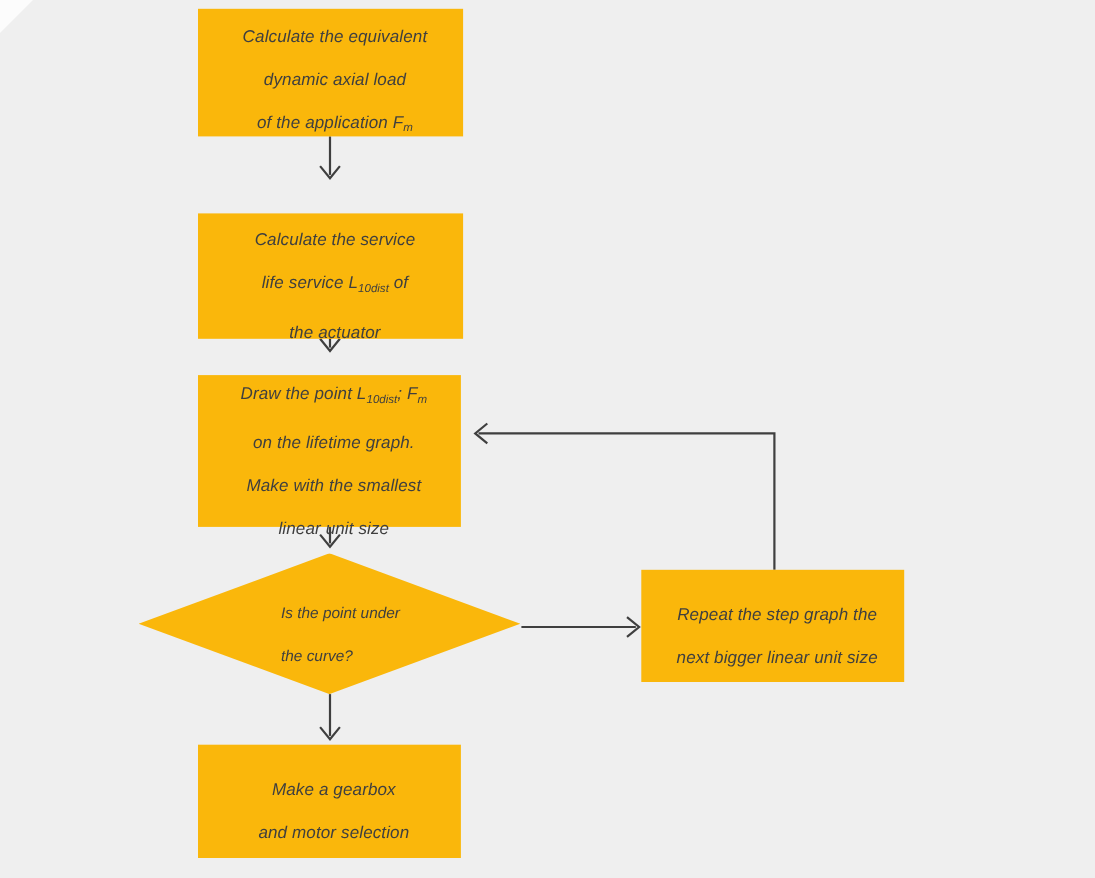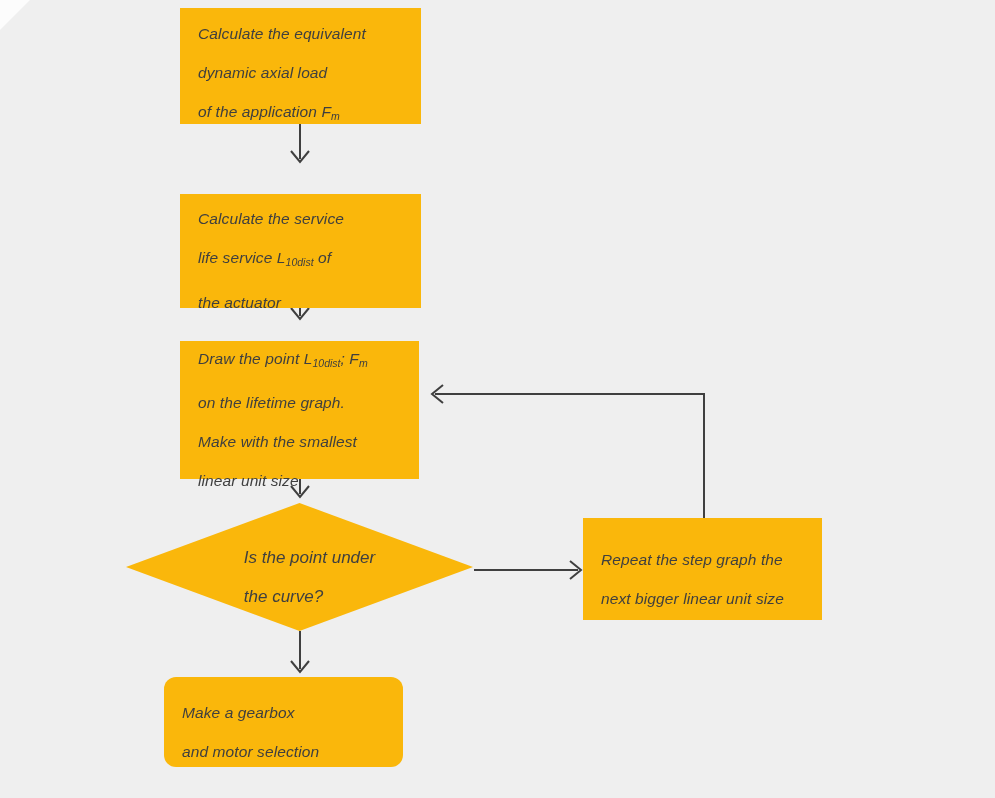--- a/index.html
+++ b/index.html
@@ -35,20 +35,21 @@
     background: #fab70b;
     box-sizing: border-box;
     display: flex;
     align-items: center;
     color: #3f3f3f;
     font-style: italic;
     font-size: 15.5px;
     line-height: 19.5px;
     letter-spacing: 0.1px;
     white-space: pre-line;
+    text-align: center;
   }
   .node .node-text {
     display: block;
     width: 100%;
   }
   .node.process {
     padding-left: 18px;
     padding-right: 10px;
   }
 
@@ -69,21 +70,21 @@
     position: absolute;
     left: 0;
     top: 0;
     width: 100%;
     height: 100%;
     display: flex;
     align-items: center;
     justify-content: center;
     color: #3f3f3f;
     font-style: italic;
-    font-size: 17px;
+    font-size: 14px;
     line-height: 19.5px;
     white-space: pre-line;
     text-align: left;
     padding-left: 20px;
     box-sizing: border-box;
   }
   .sub {
     font-size: 10.5px;
     vertical-align: -0.32em;
     font-style: italic;
@@ -188,20 +189,20 @@
     </div>
   </div>
 
   <div class="node process" style="left:583px; top:518px; width:239px; height:102px;">
     <span class="node-text">
       <span>Repeat the step graph the</span><br>
       <span>next bigger linear unit size</span>
     </span>
   </div>
 
-  <div class="node process" style="left:164px; top:677px; width:239px; height:90px;border-radius:12px;">
+  <div class="node process" style="left:180px; top:677px; width:239px; height:103px;">
     <span class="node-text">
       <span>Make a gearbox</span><br>
       <span>and motor selection</span>
     </span>
   </div>
 
 </div>
 
 </body></html>

